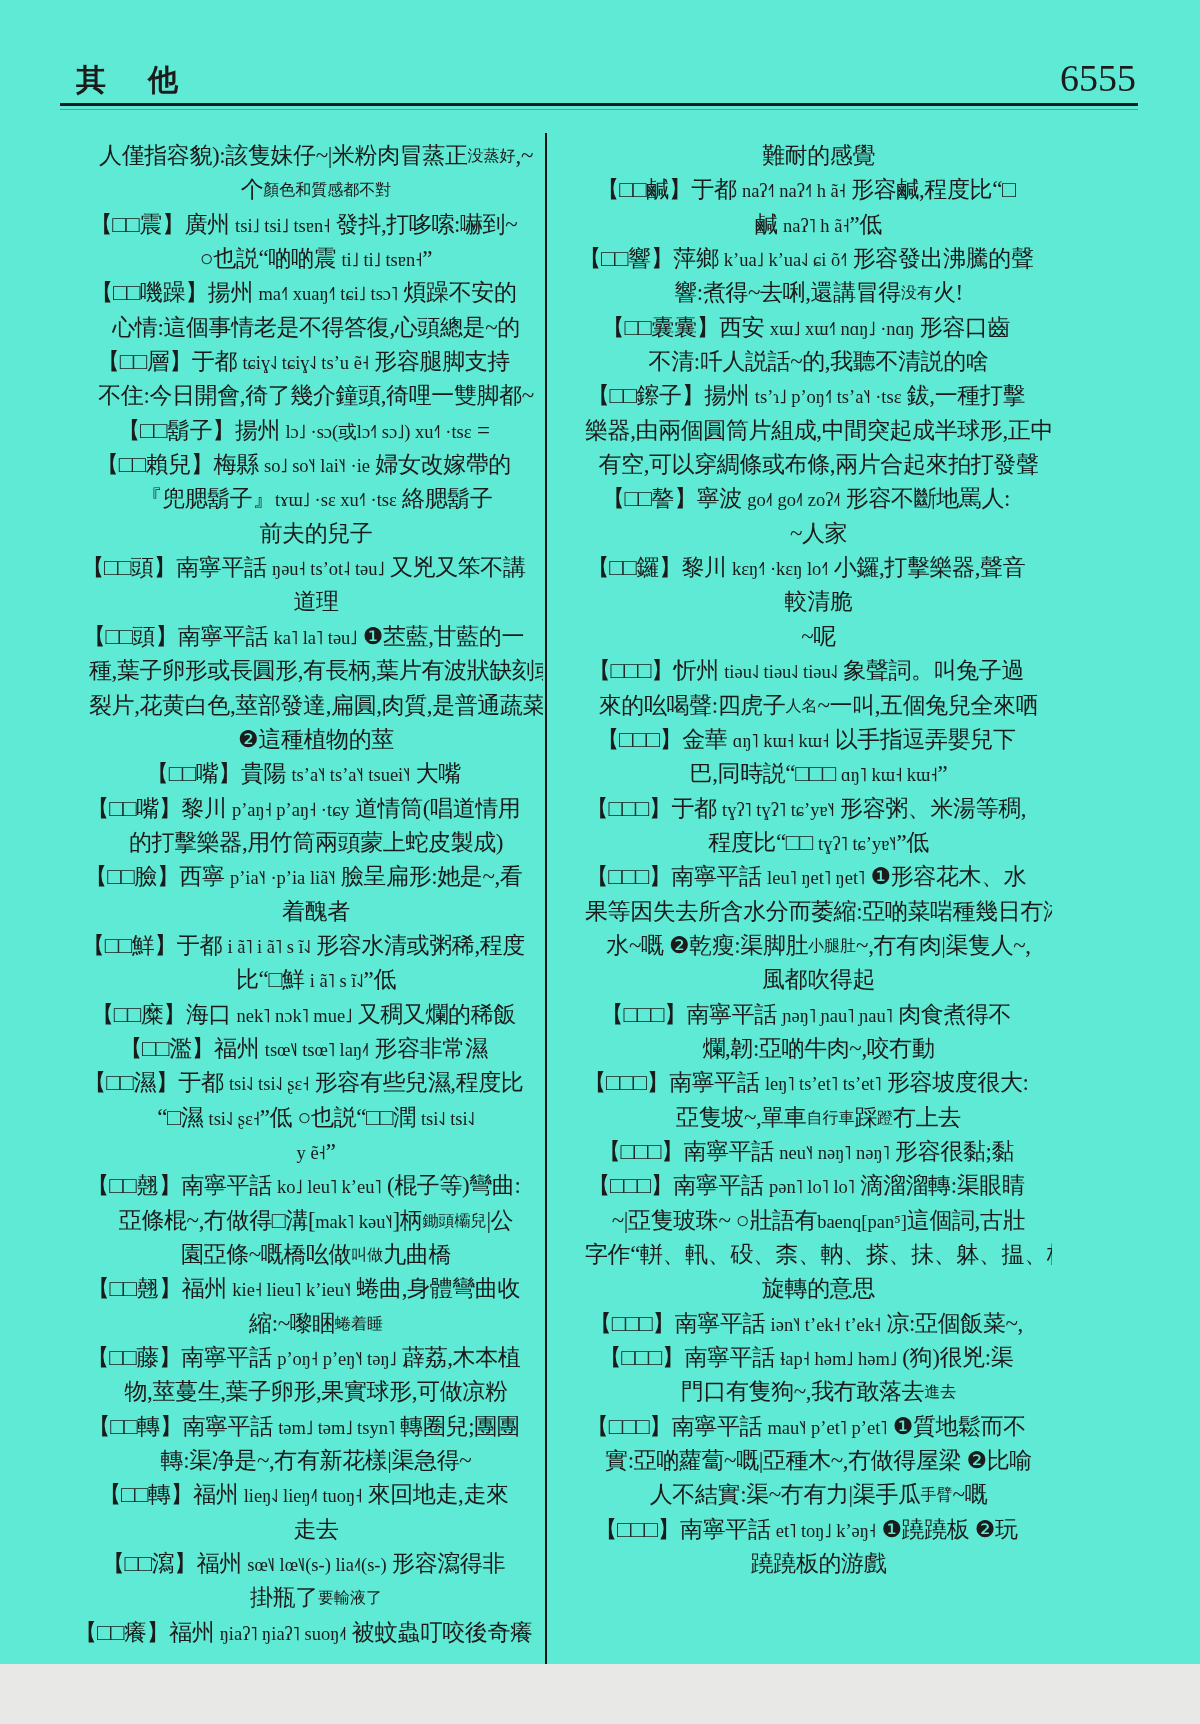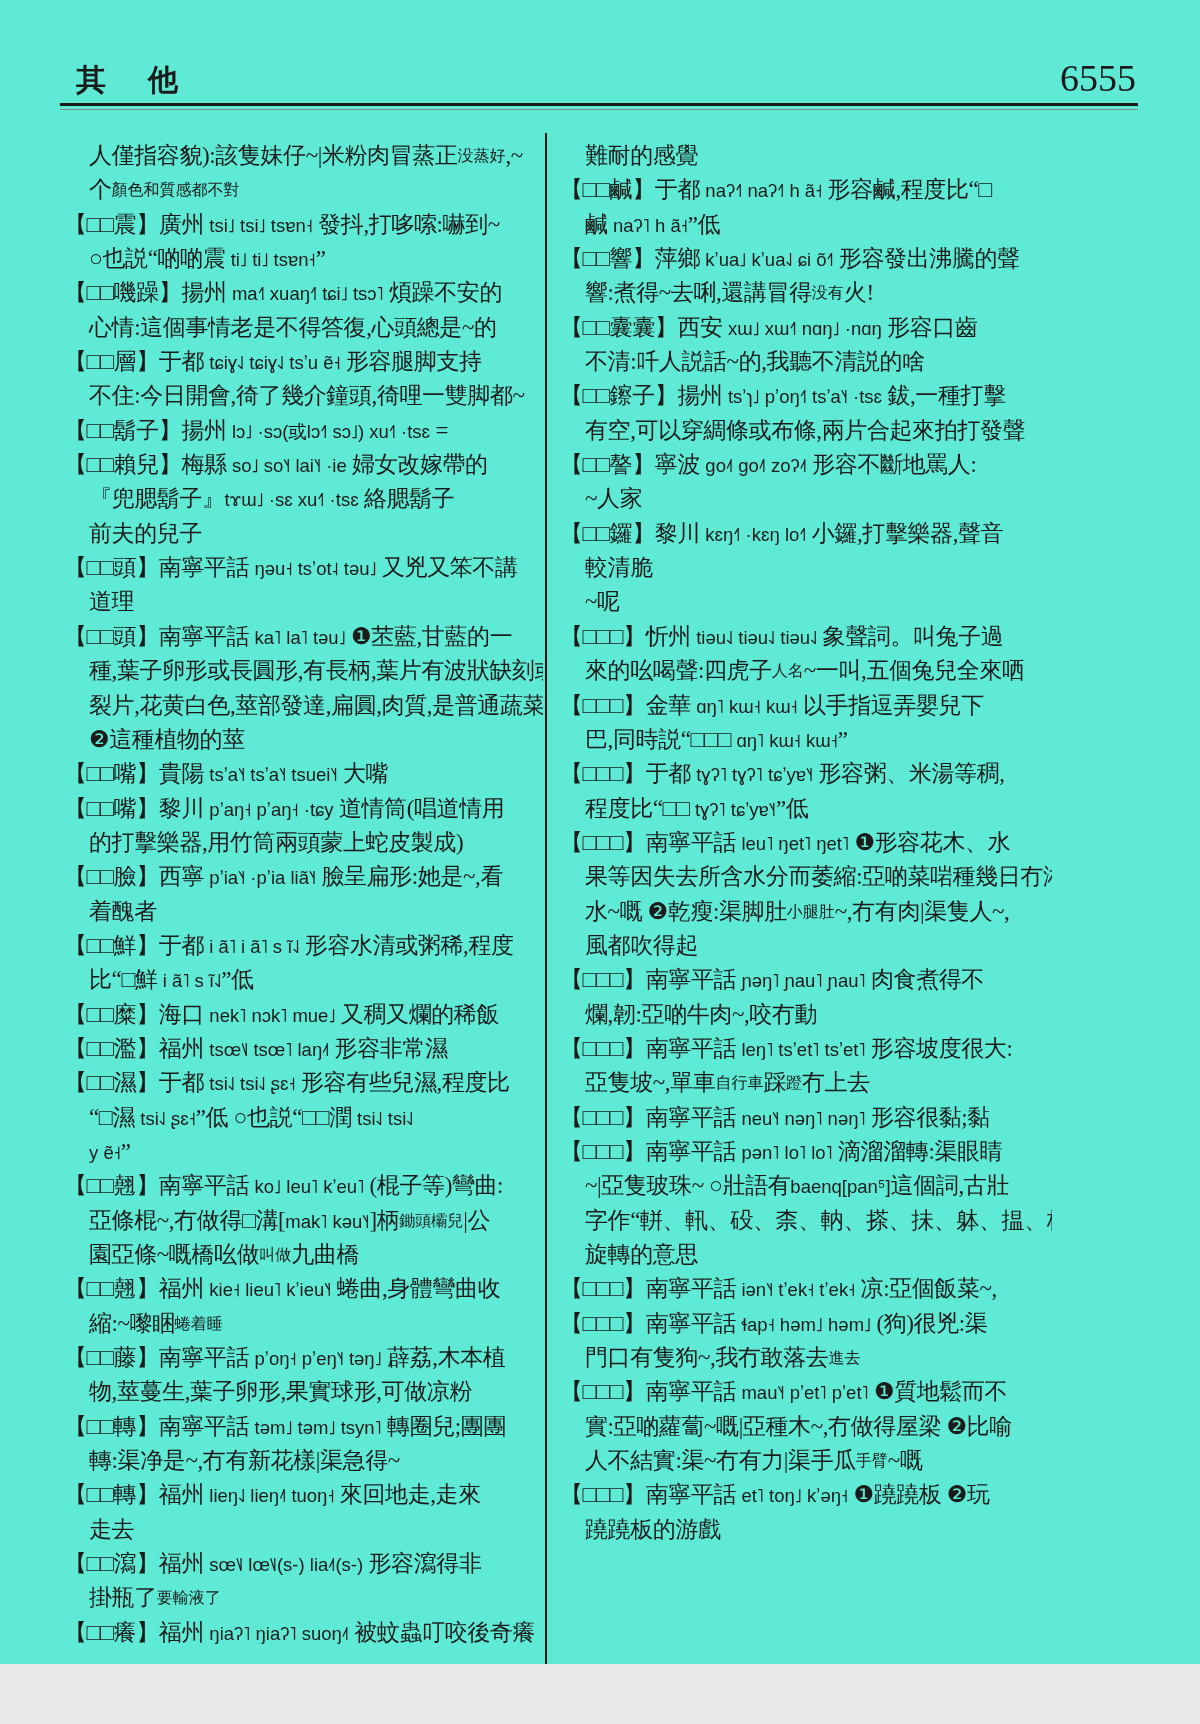--- a/index.html
+++ b/index.html
@@ -30,33 +30,34 @@
     position:absolute;left:60px;top:109px;width:1078px;height:1px;
     background:#8a8a8a;
   }
   .divider{
     position:absolute;left:545px;top:133px;width:2px;height:1562px;
     background:#141414;
   }
   .col{
     position:absolute;top:139px;
     overflow:hidden;
+    text-align:center;
   }
   .col-left{left:64px;width:479px;}
   .col-right{left:560px;width:492px;}
   .line{
     height:34.35px;line-height:34.35px;
     white-space:nowrap;
     font-size:23px;
     letter-spacing:-0.4px;
   }
   .line.ind{padding-left:25px;}
   .seg-n{font-family:"Liberation Serif",serif;}
   .seg-ph{
-    font-family:Liberation Sans, sans-serif;
+    font-family:Liberation Serif, serif;
     font-size:18.5px;
     letter-spacing:0;
   }
   .seg-sm{
     font-size:16px;
     vertical-align:2px;
     letter-spacing:0;
   }
 </style>
 </head>
@@ -116,20 +117,21 @@
     </div>
   <div class="col col-right">
       <div class="line ind"><span class="seg-n">難耐的感覺</span></div>
       <div class="line"><span class="seg-n">【□□鹹】于都 </span><span class="seg-ph">naʔ˧˥ naʔ˧˥ h ã˧</span><span class="seg-n"> 形容鹹,程度比“□</span></div>
       <div class="line ind"><span class="seg-n">鹹 </span><span class="seg-ph">naʔ˥ h ã˧</span><span class="seg-n">”低</span></div>
       <div class="line"><span class="seg-n">【□□響】萍鄉 </span><span class="seg-ph">kʼua˩ kʼua˨˩ ɕi õ˧˥</span><span class="seg-n"> 形容發出沸騰的聲</span></div>
       <div class="line ind"><span class="seg-n">響:煮得~去唎,還講冒得</span><span class="seg-sm">没有</span><span class="seg-n">火!</span></div>
       <div class="line"><span class="seg-n">【□□囊囊】西安 </span><span class="seg-ph">xɯ˩ xɯ˧˥ nɑŋ˩ ·nɑŋ</span><span class="seg-n"> 形容口齒</span></div>
       <div class="line ind"><span class="seg-n">不清:吀人説話~的,我聽不清説的啥</span></div>
       <div class="line"><span class="seg-n">【□□鑔子】揚州 </span><span class="seg-ph">tsʼɿ˩ pʼoŋ˧˥ tsʼa˥˧ ·tsɛ</span><span class="seg-n"> 鈸,一種打擊</span></div>
+      <div class="line ind"><span class="seg-n">樂器,由兩個圓筒片組成,中間突起成半球形,正中</span></div>
       <div class="line ind"><span class="seg-n">有空,可以穿綢條或布條,兩片合起來拍打發聲</span></div>
       <div class="line"><span class="seg-n">【□□謷】寧波 </span><span class="seg-ph">go˨˦ go˨˥ zoʔ˨˦</span><span class="seg-n"> 形容不斷地罵人:</span></div>
       <div class="line ind"><span class="seg-n">~人家</span></div>
       <div class="line"><span class="seg-n">【□□鑼】黎川 </span><span class="seg-ph">kɛŋ˧˥ ·kɛŋ lo˧˥</span><span class="seg-n"> 小鑼,打擊樂器,聲音</span></div>
       <div class="line ind"><span class="seg-n">較清脆</span></div>
       <div class="line ind"><span class="seg-n">~呢</span></div>
       <div class="line"><span class="seg-n">【□□□】忻州 </span><span class="seg-ph">tiəu˨˩ tiəu˨˩ tiəu˨˩</span><span class="seg-n"> 象聲詞。叫兔子過</span></div>
       <div class="line ind"><span class="seg-n">來的吆喝聲:四虎子</span><span class="seg-sm">人名</span><span class="seg-n">~一叫,五個兔兒全來哂</span></div>
       <div class="line"><span class="seg-n">【□□□】金華 </span><span class="seg-ph">ɑŋ˥ kɯ˧ kɯ˧</span><span class="seg-n"> 以手指逗弄嬰兒下</span></div>
       <div class="line ind"><span class="seg-n">巴,同時説“□□□ </span><span class="seg-ph">ɑŋ˥ kɯ˧ kɯ˧</span><span class="seg-n">”</span></div>

